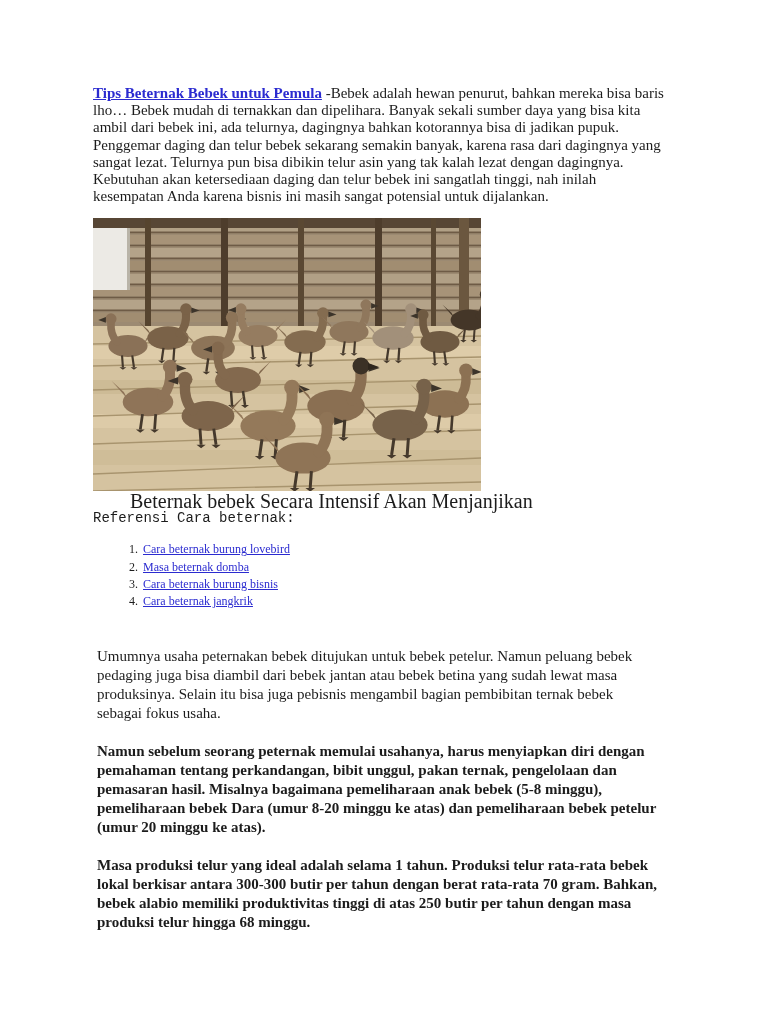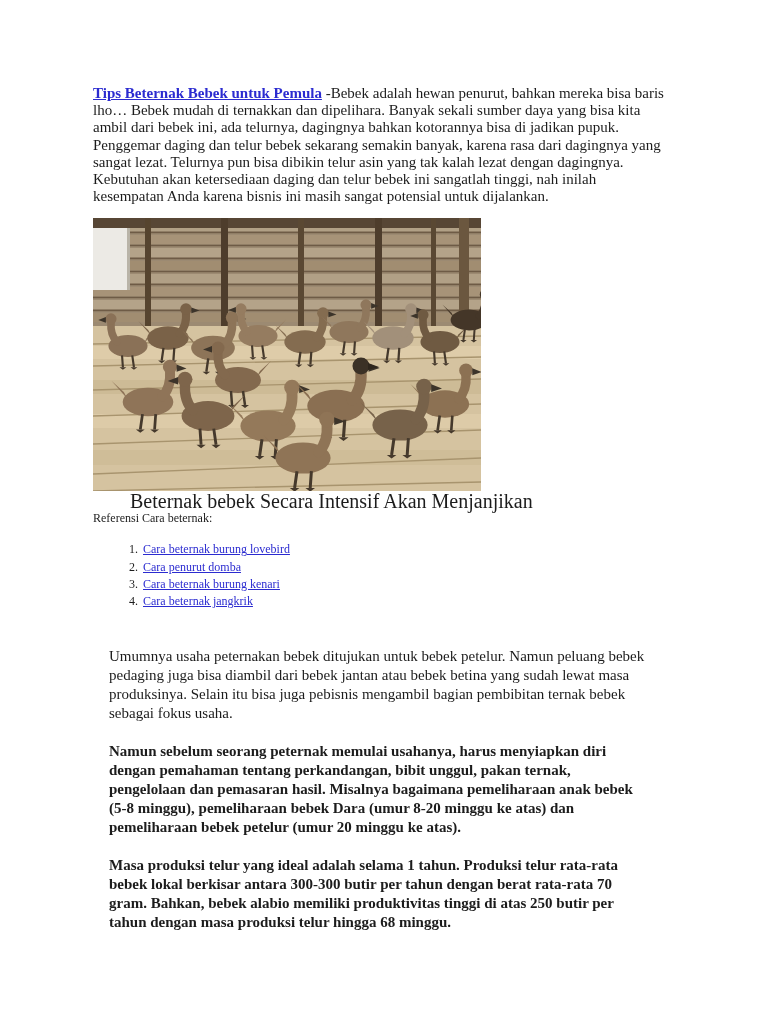--- a/index.html
+++ b/index.html
@@ -33,34 +33,35 @@
     overflow: hidden;
     line-height: 0;
   }
   .caption {
     margin-top: 2px;
     font-size: 20px;
     line-height: 17px;
     text-indent: 37px;
   }
   .ref-label {
-    font-size: 12px;
+    font-size: 14px;
     line-height: 17px;
+    font-family: Liberation Mono, monospace;
   }
   ol.links {
     margin: 14px 0 0 0;
     padding: 0 0 0 48px;
     font-size: 12px;
     line-height: 17.3px;
   }
   ol.links li { padding-left: 2px; }
   .body-p {
     font-size: 15px;
     line-height: 19px;
-    margin: 16px;
+    margin: 4px;
   }
   .body-p.gap-large { margin-top: 36px; }
   .body-p.gap-small { margin-top: 19px; font-weight: bold; }
 </style>
 </head>
 <body>
 
 <div class="doc">
   <div class="content">
 
@@ -153,22 +154,22 @@
         </g>
       </svg>
     </div>
 
     <div class="caption">Beternak bebek Secara Intensif Akan Menjanjikan</div>
 
     <div class="ref-label">Referensi Cara beternak:</div>
 
     <ol class="links">
       <li><a>Cara beternak burung lovebird</a></li>
-      <li><a>Cara penurut domba</a></li>
-      <li><a>Cara beternak burung kenari</a></li>
+      <li><a>Masa beternak domba</a></li>
+      <li><a>Cara beternak burung bisnis</a></li>
       <li><a>Cara beternak jangkrik</a></li>
     </ol>
 
     <p class="body-p gap-large">Umumnya usaha peternakan bebek ditujukan untuk bebek petelur. Namun peluang bebek pedaging juga bisa diambil dari bebek jantan atau bebek betina yang sudah lewat masa produksinya. Selain itu bisa juga pebisnis mengambil bagian pembibitan ternak bebek sebagai fokus usaha.</p>
 
     <p class="body-p gap-small">Namun sebelum seorang peternak memulai usahanya, harus menyiapkan diri dengan pemahaman tentang perkandangan, bibit unggul, pakan ternak, pengelolaan dan pemasaran hasil. Misalnya bagaimana pemeliharaan anak bebek (5-8 minggu), pemeliharaan bebek Dara (umur 8-20 minggu ke atas) dan pemeliharaan bebek petelur (umur 20 minggu ke atas).</p>
 
     <p class="body-p gap-small">Masa produksi telur yang ideal adalah selama 1 tahun. Produksi telur rata-rata bebek lokal berkisar antara 300-300 butir per tahun dengan berat rata-rata 70 gram. Bahkan, bebek alabio memiliki produktivitas tinggi di atas 250 butir per tahun dengan masa produksi telur hingga 68 minggu.</p>
 
   </div>

